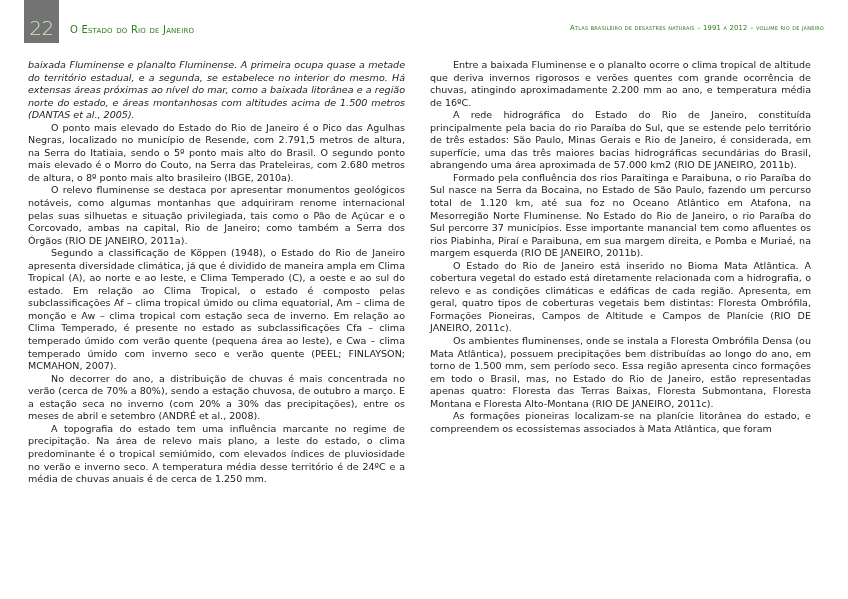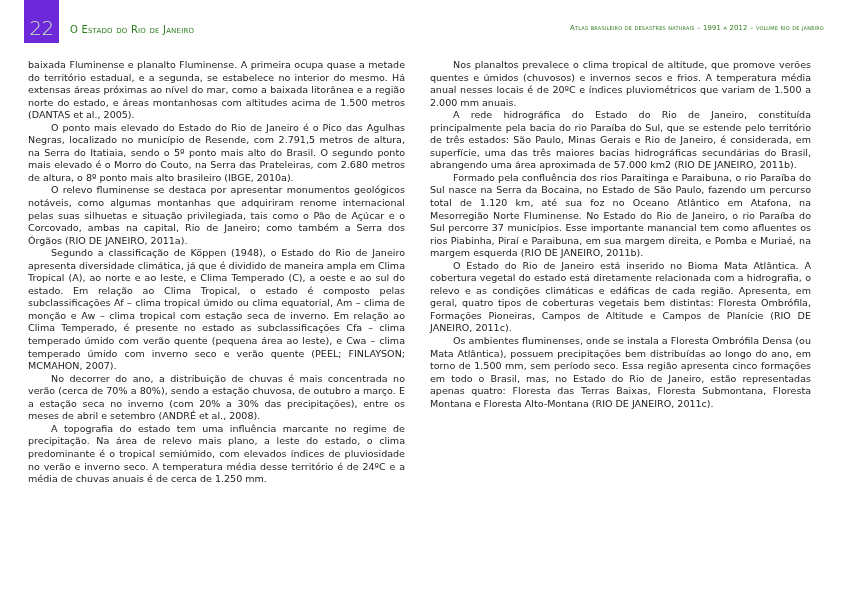--- a/index.html
+++ b/index.html
@@ -1,19 +1,19 @@
 <!DOCTYPE html>
 <html><head>
 <meta charset="utf-8">
 <style>
   html, body { margin: 0; padding: 0; background: #ffffff; }
   body { width: 848px; height: 599px; position: relative; overflow: hidden; }
   .page-number-box {
     position: absolute; left: 24px; top: 0; width: 35px; height: 43px;
-    background: #6d28d9;
+    background: #737373;
   }
   .page-number {
     position: absolute; left: 0; right: 0; bottom: 3px; text-align: center;
     color: #cfe8c2; font-family: "DejaVu Sans", sans-serif; font-size: 20px;
     font-weight: 300; letter-spacing: -0.5px;
   }
   .running-left {
     position: absolute; left: 70px; top: 24px;
     color: #2e7d1e; font-family: "DejaVu Sans", sans-serif;
     font-size: 10px; font-variant: small-caps; letter-spacing: 0.2px;
@@ -24,39 +24,40 @@
     font-size: 6.8px; font-variant: small-caps; letter-spacing: 0.2px; margin-left: 16px;
   }
   .column {
     position: absolute; top: 59px;
     font-family: "DejaVu Sans", sans-serif; font-size: 9.55px; line-height: 12.55px;
     color: #222222; text-align: justify; hyphens: manual;
   }
   .col-left { left: 28px; width: 377px; }
   .col-right { left: 430px; width: 381px; }
   .column p { margin: 0; text-indent: 23px; }
-  .column p.cont { text-indent: 0; }
+  .column p.cont { text-indent: 0; font-style: italic; }
 </style>
 </head>
 <body>
 
 <div class="page-number-box">
   <span class="page-number">22</span>
 </div>
 <div class="running-left">O Estado do Rio de Janeiro</div>
 <div class="running-right">Atlas brasileiro de desastres naturais – 1991 a 2012 – volume rio de janeiro</div>
 
 <div class="column col-left">
   <p class="cont">baixada Fluminense e planalto Fluminense. A primeira ocupa quase a metade do território estadual, e a segunda, se estabelece no interior do mesmo. Há extensas áreas próximas ao nível do mar, como a baixada litorânea e a região norte do estado, e áreas montanhosas com altitudes acima de 1.500 metros (DANTAS et al., 2005).</p>
   <p>O ponto mais elevado do Estado do Rio de Janeiro é o Pico das Agulhas Negras, localizado no município de Resende, com 2.791,5 metros de altura, na Serra do Itatiaia, sendo o 5º ponto mais alto do Brasil. O segundo ponto mais elevado é o Morro do Couto, na Serra das Prateleiras, com 2.680 metros de altura, o 8º ponto mais alto brasileiro (IBGE, 2010a).</p>
   <p>O relevo fluminense se destaca por apresentar monumentos geológicos notáveis, como algumas montanhas que adquiriram renome internacional pelas suas silhuetas e situação privilegiada, tais como o Pão de Açúcar e o Corcovado, ambas na capital, Rio de Janeiro; como também a Serra dos Órgãos (RIO DE JANEIRO, 2011a).</p>
   <p>Segundo a classificação de Köppen (1948), o Estado do Rio de Janeiro apresenta diversidade climática, já que é dividido de maneira ampla em Clima Tropical (A), ao norte e ao leste, e Clima Temperado (C), a oeste e ao sul do estado. Em relação ao Clima Tropical, o estado é composto pelas subclassificações Af – clima tropical úmido ou clima equatorial, Am – clima de monção e Aw – clima tropical com estação seca de inverno. Em relação ao Clima Temperado, é presente no estado as subclassificações Cfa – clima temperado úmido com verão quente (pequena área ao leste), e Cwa – clima temperado úmido com inverno seco e verão quente (PEEL; FINLAYSON; MCMAHON, 2007).</p>
   <p>No decorrer do ano, a distribuição de chuvas é mais concentrada no verão (cerca de 70% a 80%), sendo a estação chuvosa, de outubro a março. E a estação seca no inverno (com 20% a 30% das precipitações), entre os meses de abril e setembro (ANDRÉ et al., 2008).</p>
   <p>A topografia do estado tem uma influência marcante no regime de precipitação. Na área de relevo mais plano, a leste do estado, o clima predominante é o tropical semiúmido, com elevados índices de pluviosidade no verão e inverno seco. A temperatura média desse território é de 24ºC e a média de chuvas anuais é de cerca de 1.250 mm.</p>
 </div>
 
 <div class="column col-right">
-  <p>Nos planaltos prevalece o clima tropical de altitude, que promove verões quentes e úmidos (chuvosos) e invernos secos e frios. A temperatura média anual nesses locais é de 20ºC e índices pluviométricos que variam de 1.500 a 2.000 mm anuais.</p>
+  <p>Entre a baixada Fluminense e o planalto ocorre o clima tropical de altitude que deriva invernos rigorosos e verões quentes com grande ocorrência de chuvas, atingindo aproximadamente 2.200 mm ao ano, e temperatura média de 16ºC.</p>
   <p>A rede hidrográfica do Estado do Rio de Janeiro, constituída principalmente pela bacia do rio Paraíba do Sul, que se estende pelo território de três estados: São Paulo, Minas Gerais e Rio de Janeiro, é considerada, em superfície, uma das três maiores bacias hidrográficas secundárias do Brasil, abrangendo uma área aproximada de 57.000 km2 (RIO DE JANEIRO, 2011b).</p>
   <p>Formado pela confluência dos rios Paraitinga e Paraibuna, o rio Paraíba do Sul nasce na Serra da Bocaina, no Estado de São Paulo, fazendo um percurso total de 1.120 km, até sua foz no Oceano Atlântico em Atafona, na Mesorregião Norte Fluminense. No Estado do Rio de Janeiro, o rio Paraíba do Sul percorre 37 municípios. Esse importante manancial tem como afluentes os rios Piabinha, Piraí e Paraibuna, em sua margem direita, e Pomba e Muriaé, na margem esquerda (RIO DE JANEIRO, 2011b).</p>
   <p>O Estado do Rio de Janeiro está inserido no Bioma Mata Atlântica. A cobertura vegetal do estado está diretamente relacionada com a hidrografia, o relevo e as condições climáticas e edáficas de cada região. Apresenta, em geral, quatro tipos de coberturas vegetais bem distintas: Floresta Ombrófila, Formações Pioneiras, Campos de Altitude e Campos de Planície (RIO DE JANEIRO, 2011c).</p>
   <p>Os ambientes fluminenses, onde se instala a Floresta Ombrófila Densa (ou Mata Atlântica), possuem precipitações bem distribuídas ao longo do ano, em torno de 1.500 mm, sem período seco. Essa região apresenta cinco formações em todo o Brasil, mas, no Estado do Rio de Janeiro, estão representadas apenas quatro: Floresta das Terras Baixas, Floresta Submontana, Floresta Montana e Floresta Alto-Montana (RIO DE JANEIRO, 2011c).</p>
+  <p>As formações pioneiras localizam-se na planície litorânea do estado, e compreendem os ecossistemas associados à Mata Atlântica, que foram</p>
 </div>
 
 </body></html>

